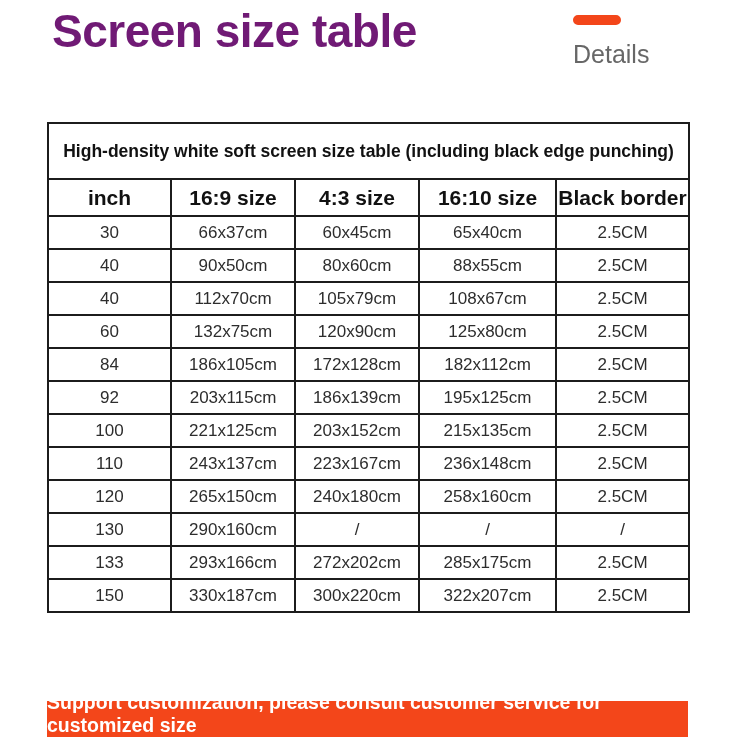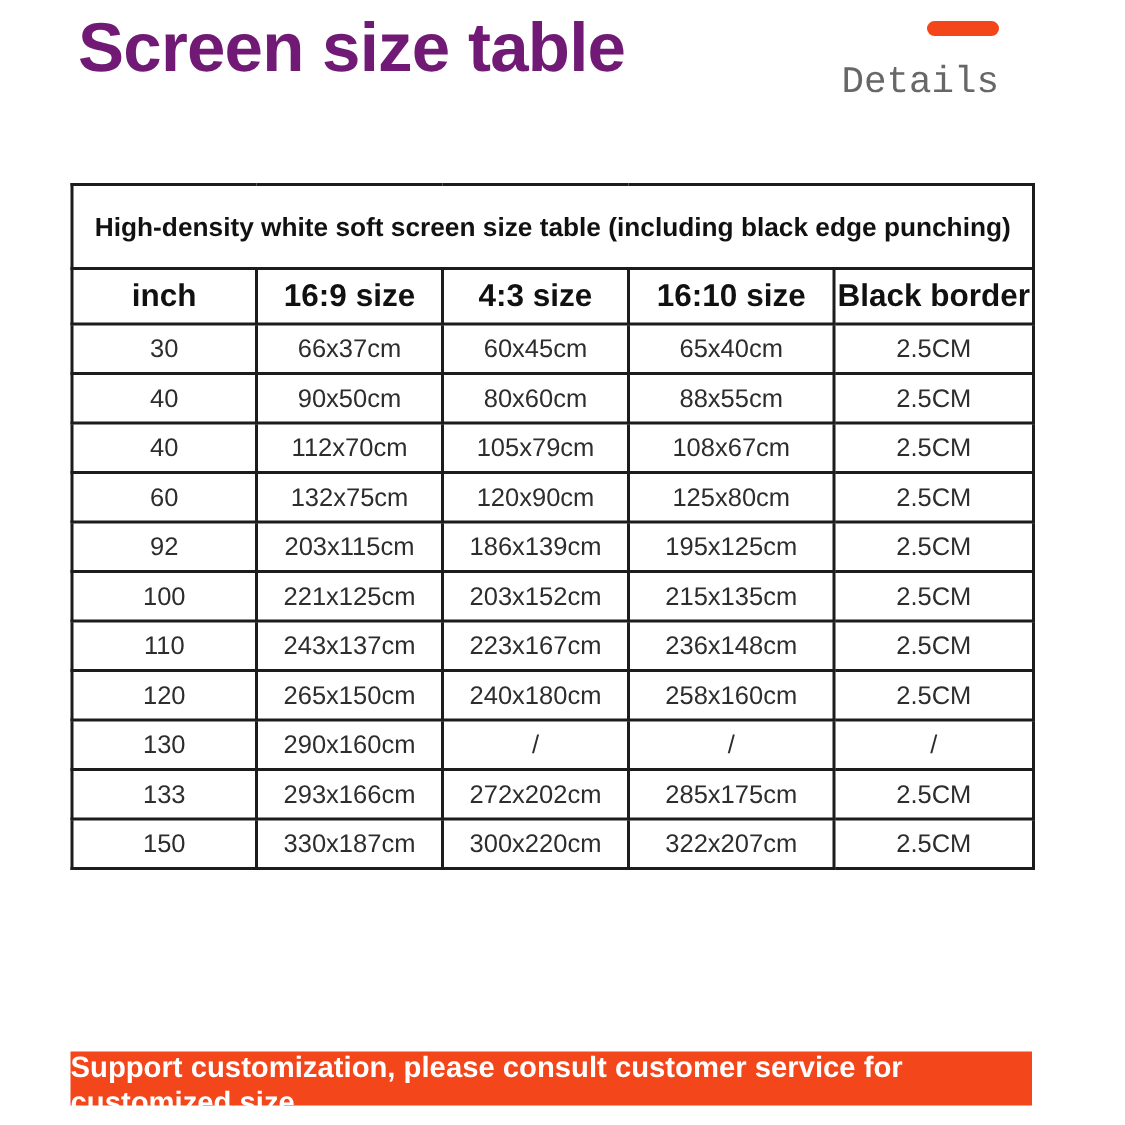--- a/index.html
+++ b/index.html
@@ -16,25 +16,24 @@
     position: absolute;
     left: 52px;
     top: 4px;
     font-size: 46px;
     font-weight: 600;
     letter-spacing: -0.5px;
     color: #701a75;
   }
   .details-block {
     position: absolute;
-    left: 546px;
+    left: 573px;
     top: 11px;
     width: 120px;
-    text-align: right;
-    font-family: Liberation Mono, monospace;
+    text-align: left;
   }
   .details-pill {
     display: inline-block;
     width: 48px;
     height: 7px;
     border: 5px solid #f3461a;
     border-radius: 10px;
     background: #ffffff;
   }
   .details-label {
@@ -82,21 +81,21 @@
   
   .notice-bar {
     position: absolute;
     left: 47px;
     top: 701px;
     width: 641px;
     height: 36px;
     background: #f3461a;
     color: #ffffff;
     display: flex;
-    align-items: flex-start;
+    align-items: flex-end;
     justify-content: center;
     font-size: 19.5px;
     font-weight: 600;
   }
 </style>
 </head>
 <body>
 
 <h1 class="page-title">Screen size table</h1>
 
@@ -148,20 +147,27 @@
         <td>2.5CM</td>
       </tr>
       <tr>
         <td>60</td>
         <td>132x75cm</td>
         <td>120x90cm</td>
         <td>125x80cm</td>
         <td>2.5CM</td>
       </tr>
       <tr>
+        <td>84</td>
+        <td>186x105cm</td>
+        <td>172x128cm</td>
+        <td>182x112cm</td>
+        <td>2.5CM</td>
+      </tr>
+      <tr>
         <td>92</td>
         <td>203x115cm</td>
         <td>186x139cm</td>
         <td>195x125cm</td>
         <td>2.5CM</td>
       </tr>
       <tr>
         <td>100</td>
         <td>221x125cm</td>
         <td>203x152cm</td>

